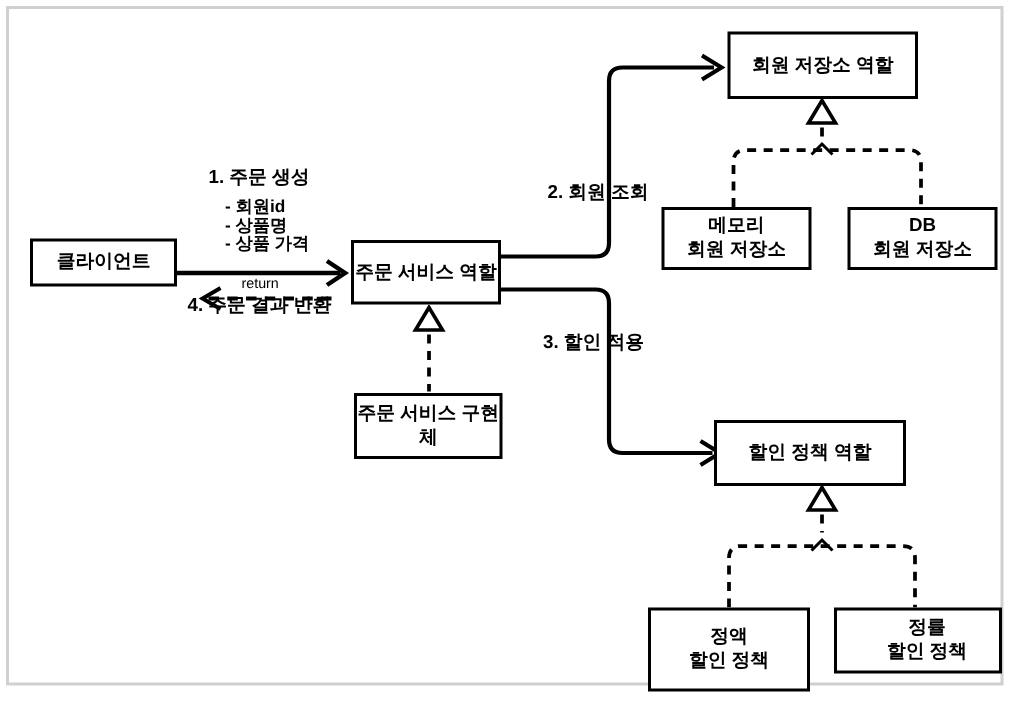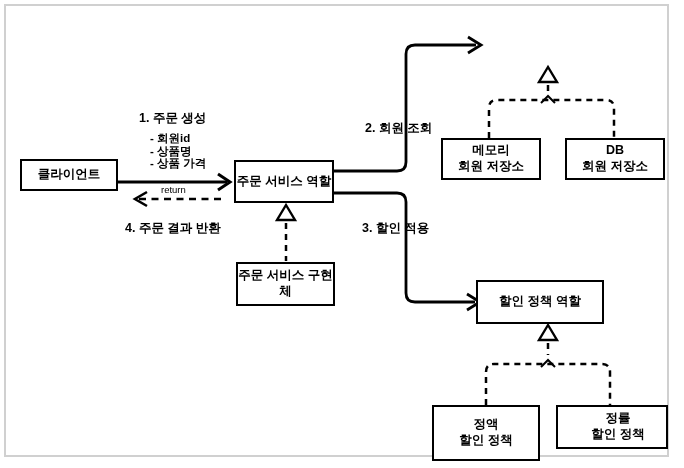--- a/index.html
+++ b/index.html
@@ -103,20 +103,21 @@
     <path d="M486 405 V372 Q486 364 494 364 H602 Q610 364 610 372 V405" stroke-width="2.5" stroke-dasharray="6 5"></path>
     <path d="M541 367 L548 360 L555 367" stroke-width="2"></path>
   </svg>
 
   <div class="node" style="left:20px; top:159px; width:98px; height:32px;">클라이언트</div>
 
   <div class="node" style="left:236px; top:262px; width:99px; height:44px;">주문 서비스 구현체</div>
 
   <div class="node" style="left:234px; top:160px; width:100px; height:43px;">주문 서비스 역할</div>
 
+  <div class="node" style="left:485px; top:21px; width:127px; height:45px;">회원 저장소 역할</div>
 
   <div class="node" style="left:441px; top:138px; width:100px; height:42px;">메모리
 회원 저장소</div>
 
   <div class="node" style="left:565px; top:138px; width:100px; height:42px;">DB
 회원 저장소</div>
 
   <div class="node" style="left:476px; top:280px; width:128px; height:44px;">할인 정책 역할</div>
 
   <div class="node" style="left:432px; top:405px; width:108px; height:56px;">정액
@@ -126,19 +127,19 @@
 할인 정책</div>
 
   <div class="lbl" style="left:139px; top:110px;">1. 주문 생성</div>
 
   <div class="lbl-small" style="left:150px; top:132px;">- 회원id</div>
   <div class="lbl-small" style="left:150px; top:144.5px;">- 상품명</div>
   <div class="lbl-small" style="left:150px; top:157px;">- 상품 가격</div>
 
   <div class="lbl-return" style="left:161px; top:184px;">return</div>
 
-  <div class="lbl" style="left:125px; top:220px;text-align:center;">4. 주문 결과 반환</div>
+  <div class="lbl" style="left:125px; top:195px;text-align:center;">4. 주문 결과 반환</div>
 
   <div class="lbl" style="left:365px; top:120px;">2. 회원 조회</div>
 
   <div class="lbl" style="left:362px; top:220px;">3. 할인 적용</div>
 
 </div>
 
 </body></html>

